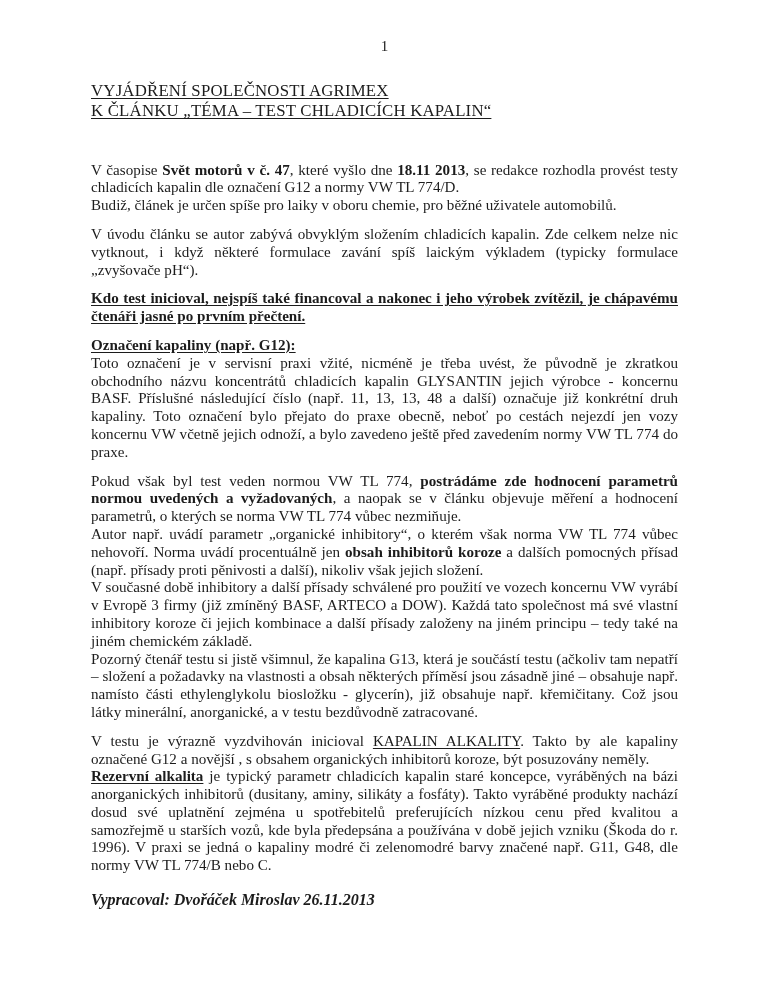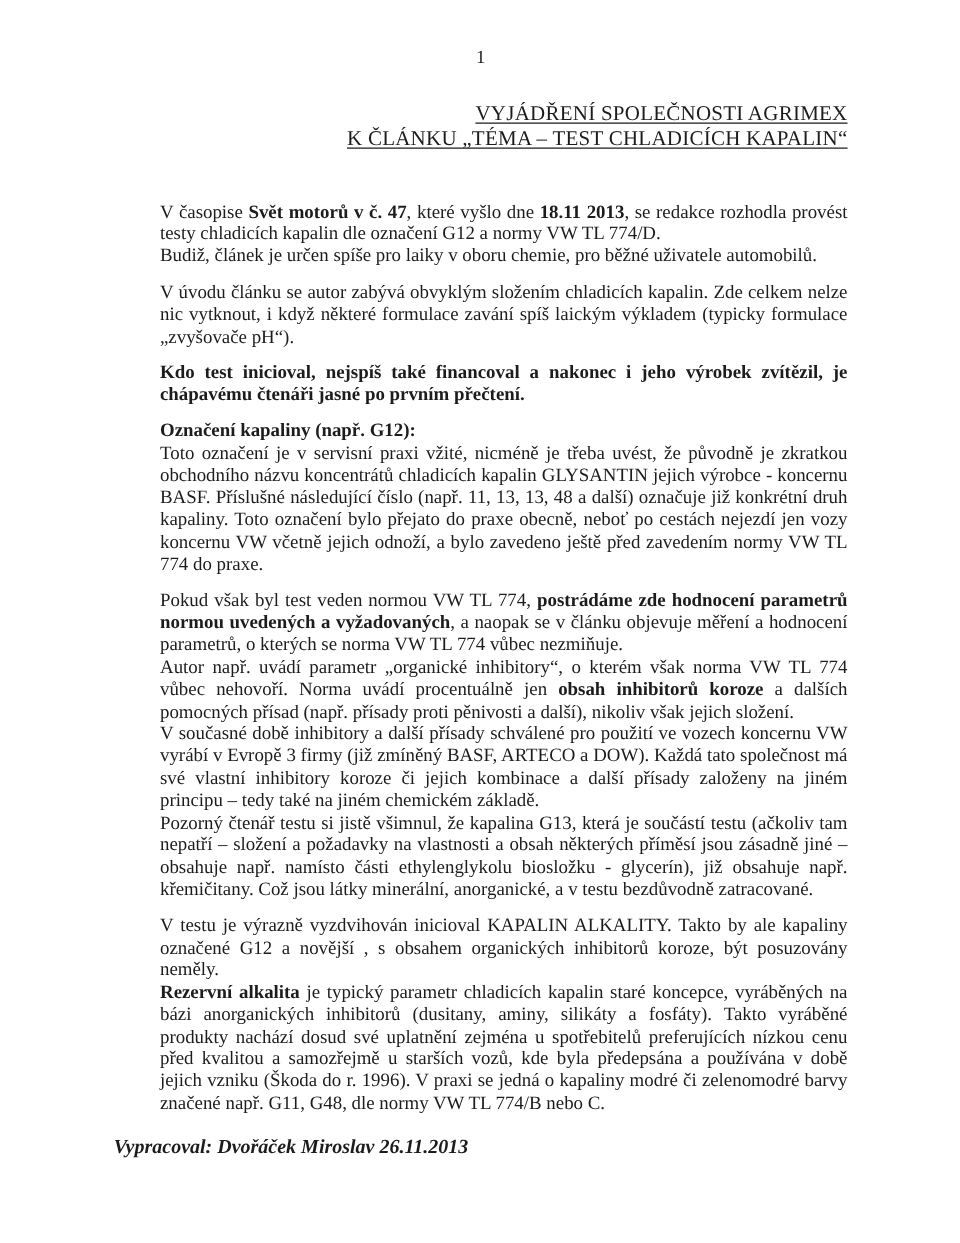--- a/index.html
+++ b/index.html
@@ -15,36 +15,36 @@
     padding: 38px 90px 0 91px;
     background: #ffffff;
   }
   .pageno {
     text-align: center;
     font-size: 15px;
     line-height: 16px;
   }
   .title-block {
     margin-top: 27px;
-    text-align: right;
+    text-align: left;
     font-size: 16.8px;
     line-height: 20.3px;
     letter-spacing: 0.2px;
   }
   .title-line span { text-decoration: underline; text-underline-offset: 2px; }
   .doc {
     margin-top: 40px;
     font-size: 15.1px;
     line-height: 17.8px;
     text-align: justify;
   }
-  .para { text-align: justify; margin-left: 37px; }
+  .para { text-align: justify; }
   .para.gap { margin-top: 11px; }
   .b { font-weight: bold; }
-  .u { text-underline-offset: 2px; }
+  .u { text-decoration: underline; text-underline-offset: 2px; }
   .footer {
     margin-top: 17px;
     font-size: 16px;
     line-height: 16px;
     font-weight: bold;
     font-style: italic;
   }
 </style>
 </head>
 <body>

